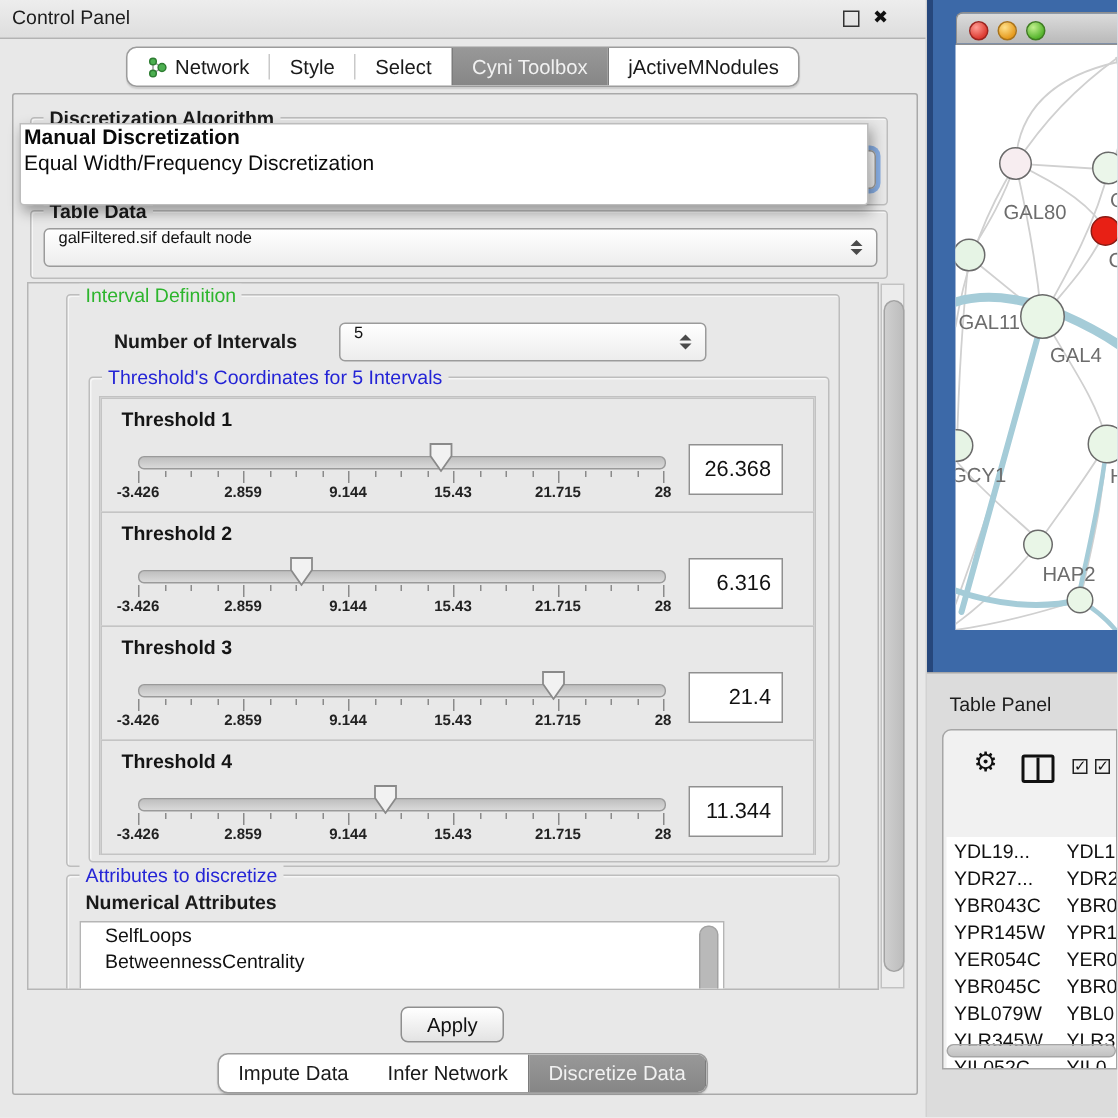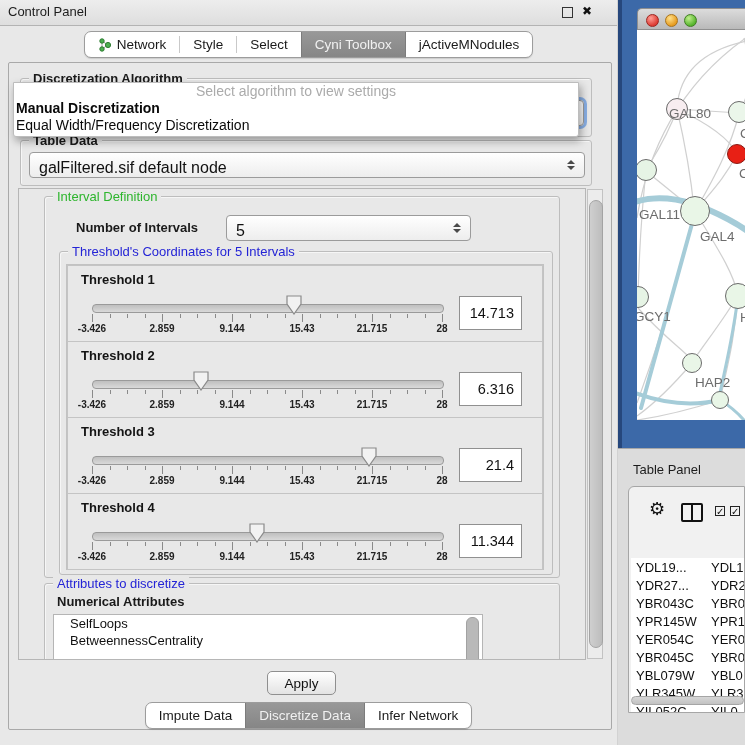--- a/index.html
+++ b/index.html
@@ -16,21 +16,21 @@
   .seg{display:flex;align-items:center;gap:5px;padding:0 13px;font-size:13.5px;color:#1a1a1a;cursor:default;}
   .seg.sel{background:linear-gradient(#989898,#868686);color:#f1f1f1;border-left:1px solid #7c7c7c;border-right:1px solid #7c7c7c;}
   .seg-div{width:1px;background:#c9c9c9;margin:4px 0;}
   .net-ico{width:14px;height:14px;}
   .cp-content{position:absolute;left:8px;top:62px;width:602px;height:666px;border:1px solid #a9a9a9;border-radius:2px;background:#e8e8e8;}
   .group{position:absolute;border:1px solid #bdbdbd;border-radius:3px;box-shadow:inset 1px 1px 0 rgba(255,255,255,.6);}
   .gtitle{position:absolute;top:-8px;left:8px;background:#e8e8e8;padding:0 4px;font-size:13px;line-height:15px;white-space:nowrap;}
   .gtitle.bold{font-weight:bold;color:#1a1a1a;}
   .gtitle.green{color:#2db52d;}
   .gtitle.blue{color:#2424d6;}
-  .combo{position:absolute;background:linear-gradient(#ffffff,#ededed);border:1px solid #9b9b9b;border-radius:4px;font-size:16px;color:#111;display:flex;align-items:flex-end;padding:0 24px 0 9px;box-sizing:border-box;}
+  .combo{position:absolute;background:linear-gradient(#ffffff,#ededed);border:1px solid #9b9b9b;border-radius:4px;font-size:11px;color:#111;display:flex;align-items:flex-start;padding:0 24px 0 9px;box-sizing:border-box;}
   .combo .spin{position:absolute;right:9px;top:50%;transform:translateY(-50%);display:flex;flex-direction:column;gap:2px;}
   .combo .spin i{display:block;width:0;height:0;border-left:4px solid transparent;border-right:4px solid transparent;}
   .combo .spin i.up{border-bottom:4px solid #4a4a4a;}
   .combo .spin i.dn{border-top:4px solid #4a4a4a;}
   .combo.focusring{box-shadow:0 0 0 3px rgba(95,150,225,.7);}
   .popup{position:absolute;left:13px;top:82px;width:564px;height:53px;background:#fff;border:1px solid #bdbdbd;border-radius:0 0 3px 3px;box-shadow:2px 4px 9px rgba(0,0,0,.35);z-index:20;}
   .popup .prompt{height:17px;text-align:center;color:#ababab;font-size:14px;line-height:17px;}
   .popup .opt{height:17px;font-size:14px;line-height:17px;color:#0a0a0a;padding-left:2px;white-space:nowrap;}
   .popup .opt.bold{font-weight:bold;}
   .scrollpane{position:absolute;left:18px;top:188px;width:568px;height:472px;border:1px solid #b6b6b6;overflow:hidden;background:#e8e8e8;box-sizing:border-box;}
@@ -129,21 +129,20 @@
       <span class="gtitle bold">Discretization Algorithm</span>
     </div>
     <div class="combo focusring" style="left:28px;top:100px;width:556px;height:26px;">
       <span class="spin">
           <i class="up"></i>
           <i class="dn"></i>
         </span>
     </div>
 
     <div class="popup">
-      <div class="prompt">Select algorithm to view settings</div>
       <div id="popup-opts">
           <div class="opt bold">Manual Discretization</div>
           <div class="opt">Equal Width/Frequency Discretization</div>
         </div>
     </div>
 
     <div class="group" style="left:20px;top:140px;width:570px;height:44px;">
       <span class="gtitle bold">Table Data</span>
       <div class="combo" style="left:8px;top:11px;width:556px;height:26px;">
         <span>galFiltered.sif default node</span>
@@ -200,21 +199,21 @@
                   <span class="scalelab" style="left:0%;">-3.426</span>
                   <span class="scalelab" style="left:20%;">2.859</span>
                   <span class="scalelab" style="left:40%;">9.144</span>
                   <span class="scalelab" style="left:60%;">15.43</span>
                   <span class="scalelab" style="left:80%;">21.715</span>
                   <span class="scalelab" style="left:100%;">28</span>
                 </div>
                 <div class="thr-handle" style="left:218.0px;"><svg width="16" height="20" viewBox="0 0 16 20">
                     <path d="M1,1 H15 V9 L8,19 L1,9 Z" fill="#f2f2f2" stroke="#8a8a8a" stroke-width="1.2"></path>
                   </svg></div>
-                <div class="thr-value">14.713</div>
+                <div class="thr-value">26.368</div>
               </div>
               <div class="thr-panel" style="top: 76px;">
                 <div class="thr-label">Threshold 2</div>
                 <div class="thr-track"></div>
                 <div class="ticks">
                   <span class="tick" style="left:0%;height:8px;"></span>
                   <span class="tick" style="left:5%;height:4px;"></span>
                   <span class="tick" style="left:10%;height:4px;"></span>
                   <span class="tick" style="left:15%;height:4px;"></span>
                   <span class="tick" style="left:20%;height:8px;"></span>
@@ -346,25 +345,25 @@
         <div class="thumb"></div>
       </div>
 
     <div class="applybtn">Apply</div>
 
     <div class="abs" style="left:0;top:702px;width:617px;display:flex;justify-content:center;">
       <div class="segwrap">
           <div class="seg">
             <span>Impute Data</span>
           </div>
+          <div class="seg">
+            <span>Infer Network</span>
+          </div>
           <div class="seg sel">
             <span>Discretize Data</span>
-          </div>
-          <div class="seg">
-            <span>Infer Network</span>
           </div>
         </div>
     </div>
   </div>
 
   <div class="netframe">
     <div class="netwin">
       <div class="netbar">
         <span class="light red"></span>
         <span class="light yellow"></span>
@@ -395,21 +394,21 @@
           <g stroke="#a5ccd8" fill="none" stroke-linecap="round">
             <path d="M -2,172 C 25,163 55,172 72,180 C 88,187 102,195 112,202" stroke-width="6"></path>
             <path d="M 58,183 C 44,233 26,298 4,378" stroke-width="4"></path>
             <path d="M 101,266 C 96,308 88,338 82,368" stroke-width="3"></path>
             <path d="M -2,363 C 28,374 58,376 83,370" stroke-width="4"></path>
             <path d="M 83,370 C 96,378 104,386 110,394" stroke-width="3"></path>
           </g>
         </svg>
         <div id="net-nodes">
             <div class="node" style="left: 29px; top: 68px; width: 22px; height: 22px; background: rgb(247, 237, 240);"></div>
-            <span class="nlabel" style="left: 32px; top: 76px; text-align: right;">GAL80</span>
+            <span class="nlabel" style="left: 32px; top: 104px; text-align: right;">GAL80</span>
             <div class="node" style="left: 91px; top: 71px; width: 22px; height: 22px; background: rgb(235, 246, 234);"></div>
             <span class="nlabel" style="left: 103px; top: 96px;">G</span>
             <div class="node" style="left: 90px; top: 114px; width: 20px; height: 20px; background: rgb(232, 32, 21); border-color: rgb(138, 27, 20);"></div>
             <span class="nlabel" style="left: 102px; top: 136px;">C</span>
             <div class="node" style="left: -2px; top: 129px; width: 22px; height: 22px; background: rgb(230, 244, 229);"></div>
             <span class="nlabel" style="left: 2px; top: 150px; margin-top: 27px;">GAL11</span>
             <div class="node" style="left: 43px; top: 166px; width: 30px; height: 30px; background: rgb(233, 246, 231);"></div>
             <span class="nlabel" style="left: 63px; top: 199px;">GAL4</span>
             <div class="node" style="left: -10px; top: 256px; width: 22px; height: 22px; background: rgb(230, 244, 229);"></div>
             <span class="nlabel" style="left: -3px; top: 279px;">GCY1</span>

